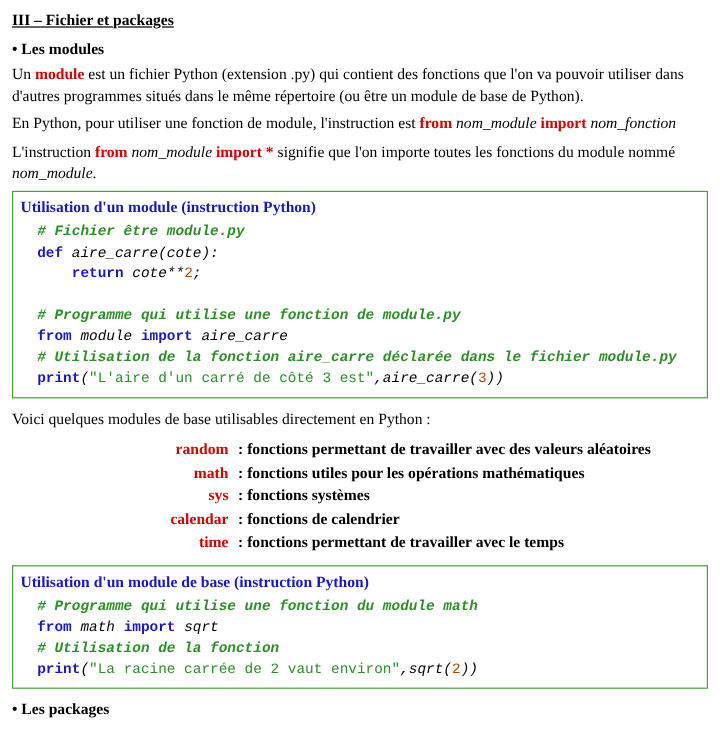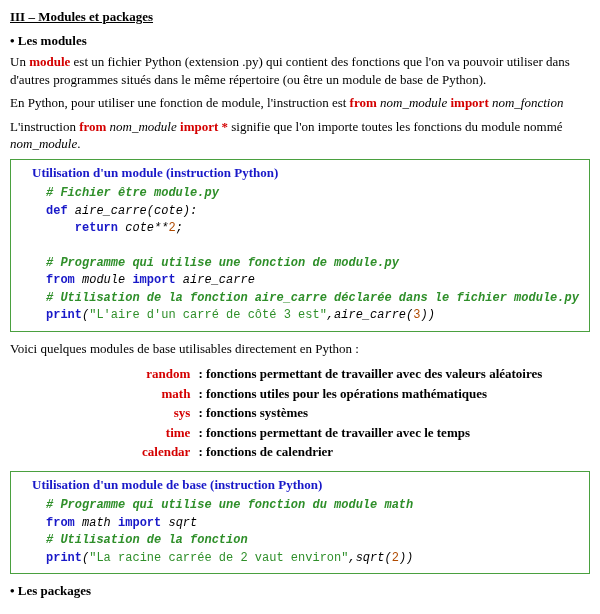--- a/index.html
+++ b/index.html
@@ -20,21 +20,21 @@
   .subheading {
     font-weight: bold;
     margin: 6px 0 4px 0;
   }
   p { margin: 4px 0 6px 0; }
   .kw-red { color: #d40000; font-weight: bold; }
   .it { font-style: italic; }
   .codebox {
     border: 1px solid #4aa03f;
     margin: 6px 0 8px 0;
-    padding: 4px 6px 6px 21px;
+    padding: 4px 6px 6px 6px;
   }
   .box-title {
     color: #1818c8;
     font-weight: bold;
     font-family: "Times New Roman", Times, serif;
     font-size: 13px;
     margin: 0 0 4px 0;
   }
   .code {
     font-family: "Courier New", Courier, monospace;
@@ -51,21 +51,21 @@
   .mods-table {
     margin: 2px 0 8px 130px;
     font-size: 13px;
   }
   .mods-table td { vertical-align: top; padding: 0 4px 0 0; font-weight: bold; }
   .mods-table td.name { color: #d40000; font-weight: bold; text-align: right; padding-right: 6px; white-space: nowrap; margin-top: 43px; }
 </style>
 </head>
 <body>
 
-<div class="heading">III – Modules et packages</div>
+<div class="heading">III – Fichier et packages</div>
 
 <div class="subheading">• Les modules</div>
 
 <p>
   <span>Un </span><span class="kw-red">module</span><span> est un fichier Python (extension .py) qui contient des fonctions que l'on va pouvoir utiliser dans d'autres programmes situés dans le même répertoire (ou être un module de base de Python).</span>
 </p>
 
 <p>
   <span>En Python, pour utiliser une fonction de module, l'instruction est </span><span class="kw-red">from</span><span class="it"> nom_module </span><span class="kw-red">import</span><span class="it"> nom_fonction</span>
 </p>
@@ -96,26 +96,26 @@
       </tr>
   <tr>
         <td class="name">math</td>
         <td>: fonctions utiles pour les opérations mathématiques</td>
       </tr>
   <tr>
         <td class="name">sys</td>
         <td>: fonctions systèmes</td>
       </tr>
   <tr>
+        <td class="name">calendar</td>
+        <td>: fonctions de calendrier</td>
+      </tr>
+  <tr>
         <td class="name">time</td>
         <td>: fonctions permettant de travailler avec le temps</td>
-      </tr>
-  <tr>
-        <td class="name">calendar</td>
-        <td>: fonctions de calendrier</td>
       </tr>
 </tbody>
   </table>
 
 <div class="codebox">
   <div class="box-title">Utilisation d'un module de base (instruction Python)</div>
   <div class="code"><span class="c-comment"># Programme qui utilise une fonction du module math</span>
 <span class="c-kw">from</span><span class="c-plain"> math </span><span class="c-kw">import</span><span class="c-plain"> sqrt</span>
 <span class="c-comment"># Utilisation de la fonction</span>
 <span class="c-kw">print</span><span class="c-plain">(</span><span class="c-str">"La racine carrée de 2 vaut environ"</span><span class="c-plain">,sqrt(</span><span class="c-num">2</span><span class="c-plain">))</span></div>

